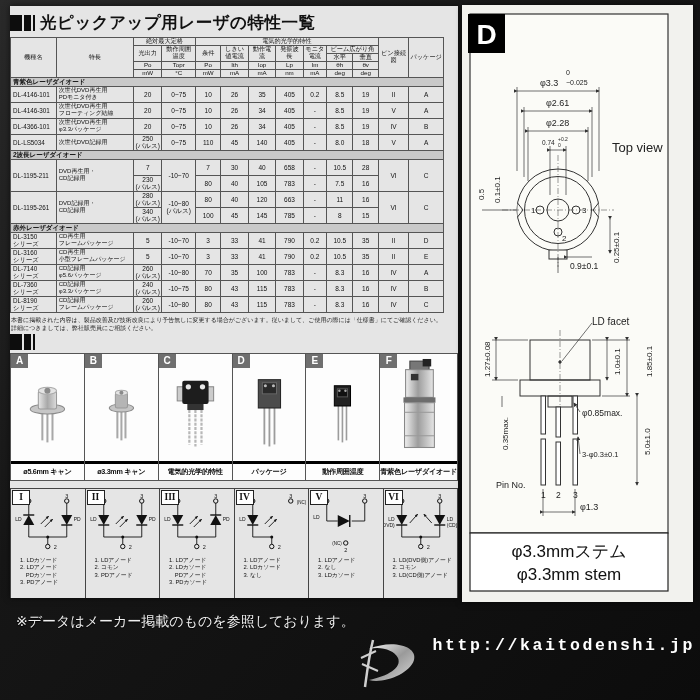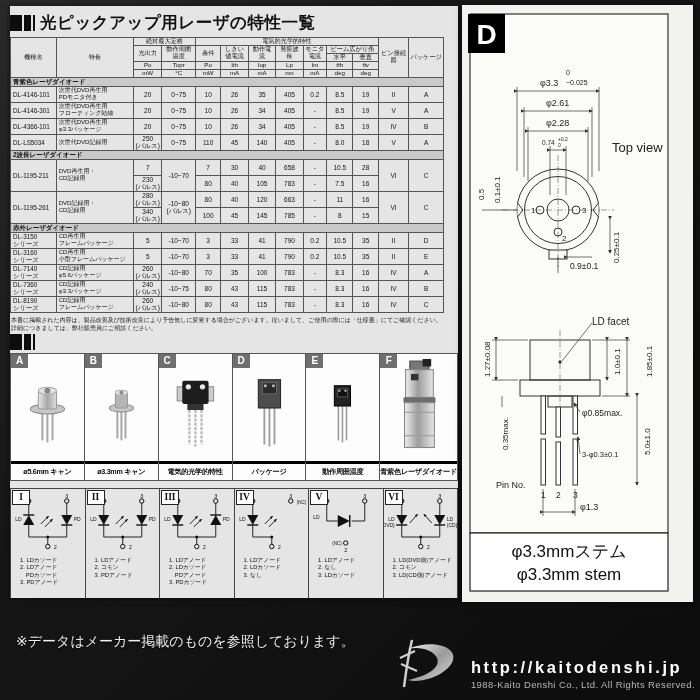--- a/index.html
+++ b/index.html
@@ -49,22 +49,22 @@
     display:flex;align-items:center;justify-content:center;background:#fff;}
   .pdiag{height:66px;margin-top:2px;}
   .pdiag svg{width:100%;height:100%;}
   .plabels{flex:1;font-size:5.8px;line-height:1.3;padding-left:9px;white-space:pre-line;}
   
   .right-page{position:absolute;left:462px;top:5px;width:231px;height:597px;background:#f2f2ee;
     box-shadow:0 0 6px rgba(0,0,0,.6);}
   .right-page svg{width:100%;height:100%;display:block;}
   
   .foot-notes{position:absolute;left:16px;top:611px;color:#efefef;font-size:14px;line-height:1.5;
-    text-shadow:0 1px 1px #000;margin-top:20px;}
-  .logo{position:absolute;right:5px;bottom:10px;display:flex;align-items:flex-end;}
+    text-shadow:0 1px 1px #000;}
+  .logo{position:absolute;right:5px;bottom:10px;display:flex;align-items:flex-start;font-family:Liberation Mono, monospace;}
   .logo-glyph{width:78px;height:54px;margin-right:6px;}
   .logo-texts{display:flex;flex-direction:column;}
   .logo-url{color:#ffffff;font-size:16.5px;font-weight:bold;letter-spacing:2.6px;white-space:nowrap;}
   .logo-copy{color:#b7b7b7;font-size:9.5px;letter-spacing:.4px;margin-top:2px;white-space:nowrap;}
 </style>
 </head>
 <body>
 
 <div class="left-page">
 
@@ -782,15 +782,14 @@
           <stop offset=".5" stop-color="#9a9a9a"></stop>
           <stop offset="1" stop-color="#d8d8d8"></stop>
       </linearGradient>
     </defs>
     <path d="M21 4 C17 20 15 36 13 51" stroke="#cfcfcf" stroke-width="2.5" fill="none"></path>
     <path d="M9 22 L24 15 M10 28 L26 35" stroke="#cfcfcf" stroke-width="2" fill="none"></path>
     <path d="M17 13 C40 3 66 10 62 24 C58 38 31 48 17 44 C36 40 50 32 46 22 C42 14 29 10 17 13 Z" fill="url(#gL)"></path>
   </svg>
   <div class="logo-texts">
     <div class="logo-url">http://kaitodenshi.jp</div>
-    <div class="logo-copy">1988-Kaito Denshi Co., Ltd. All Rights Reserved.</div>
   </div>
 </div>
 
 </body></html>

